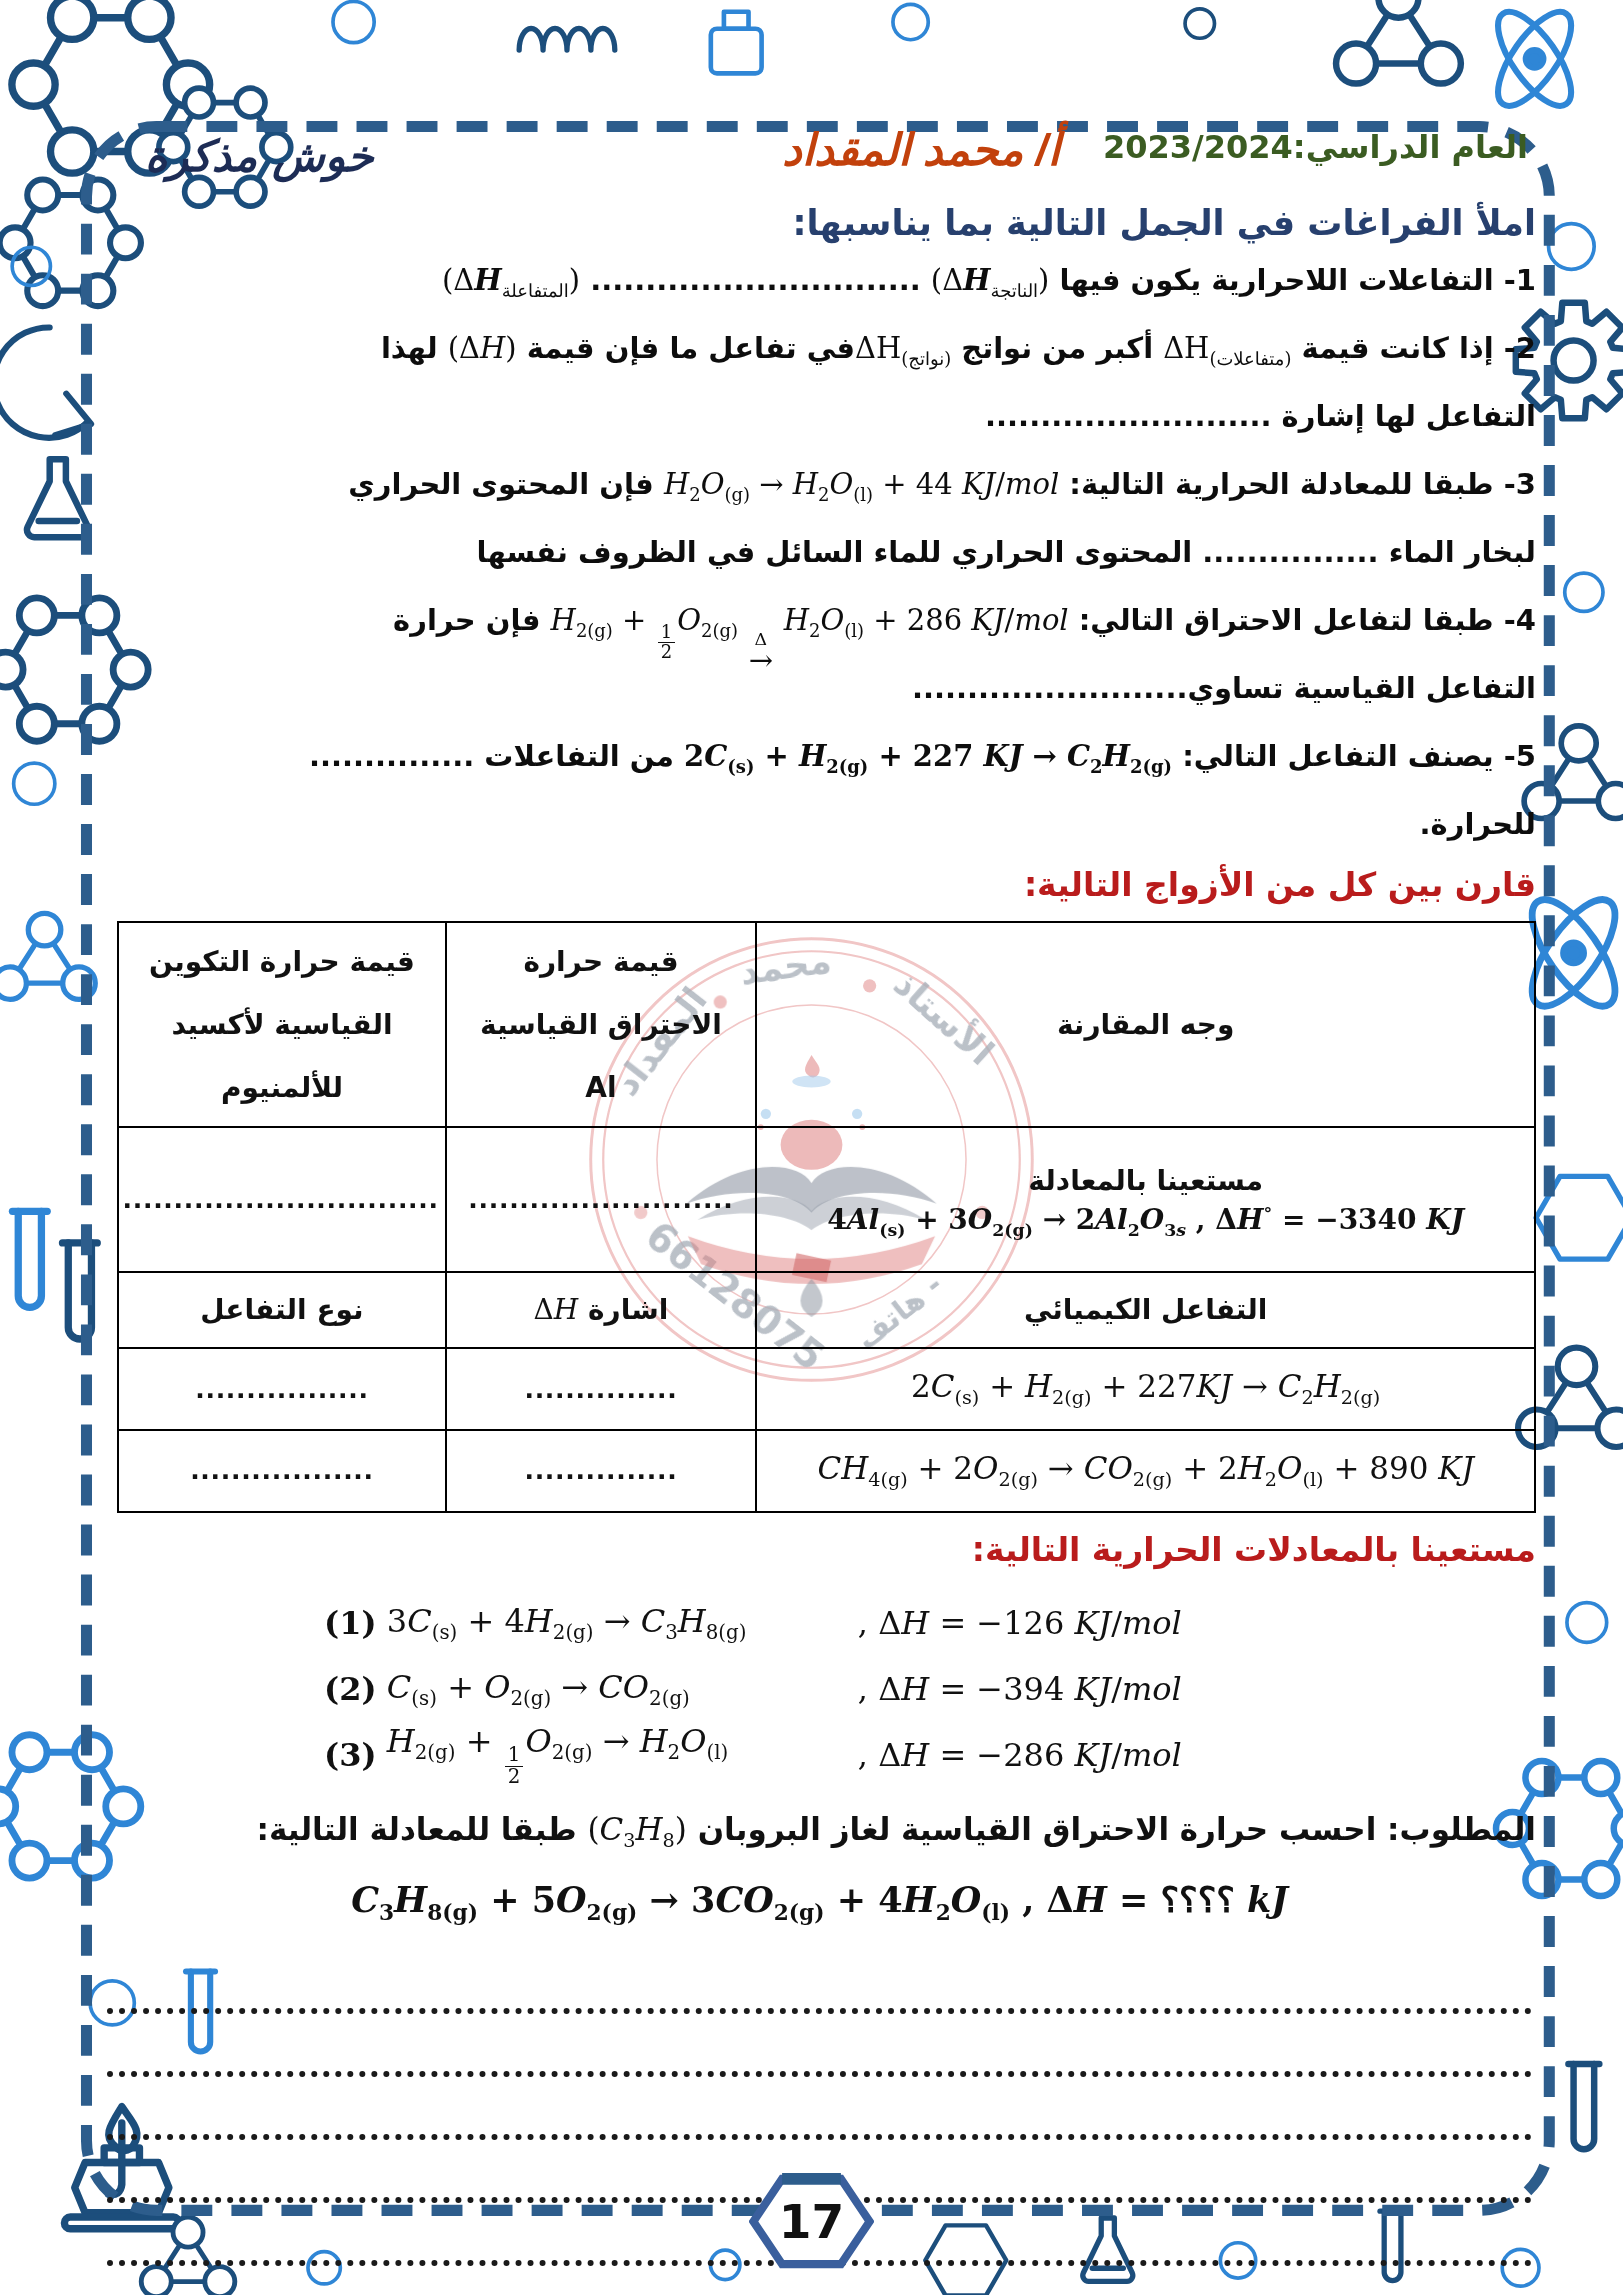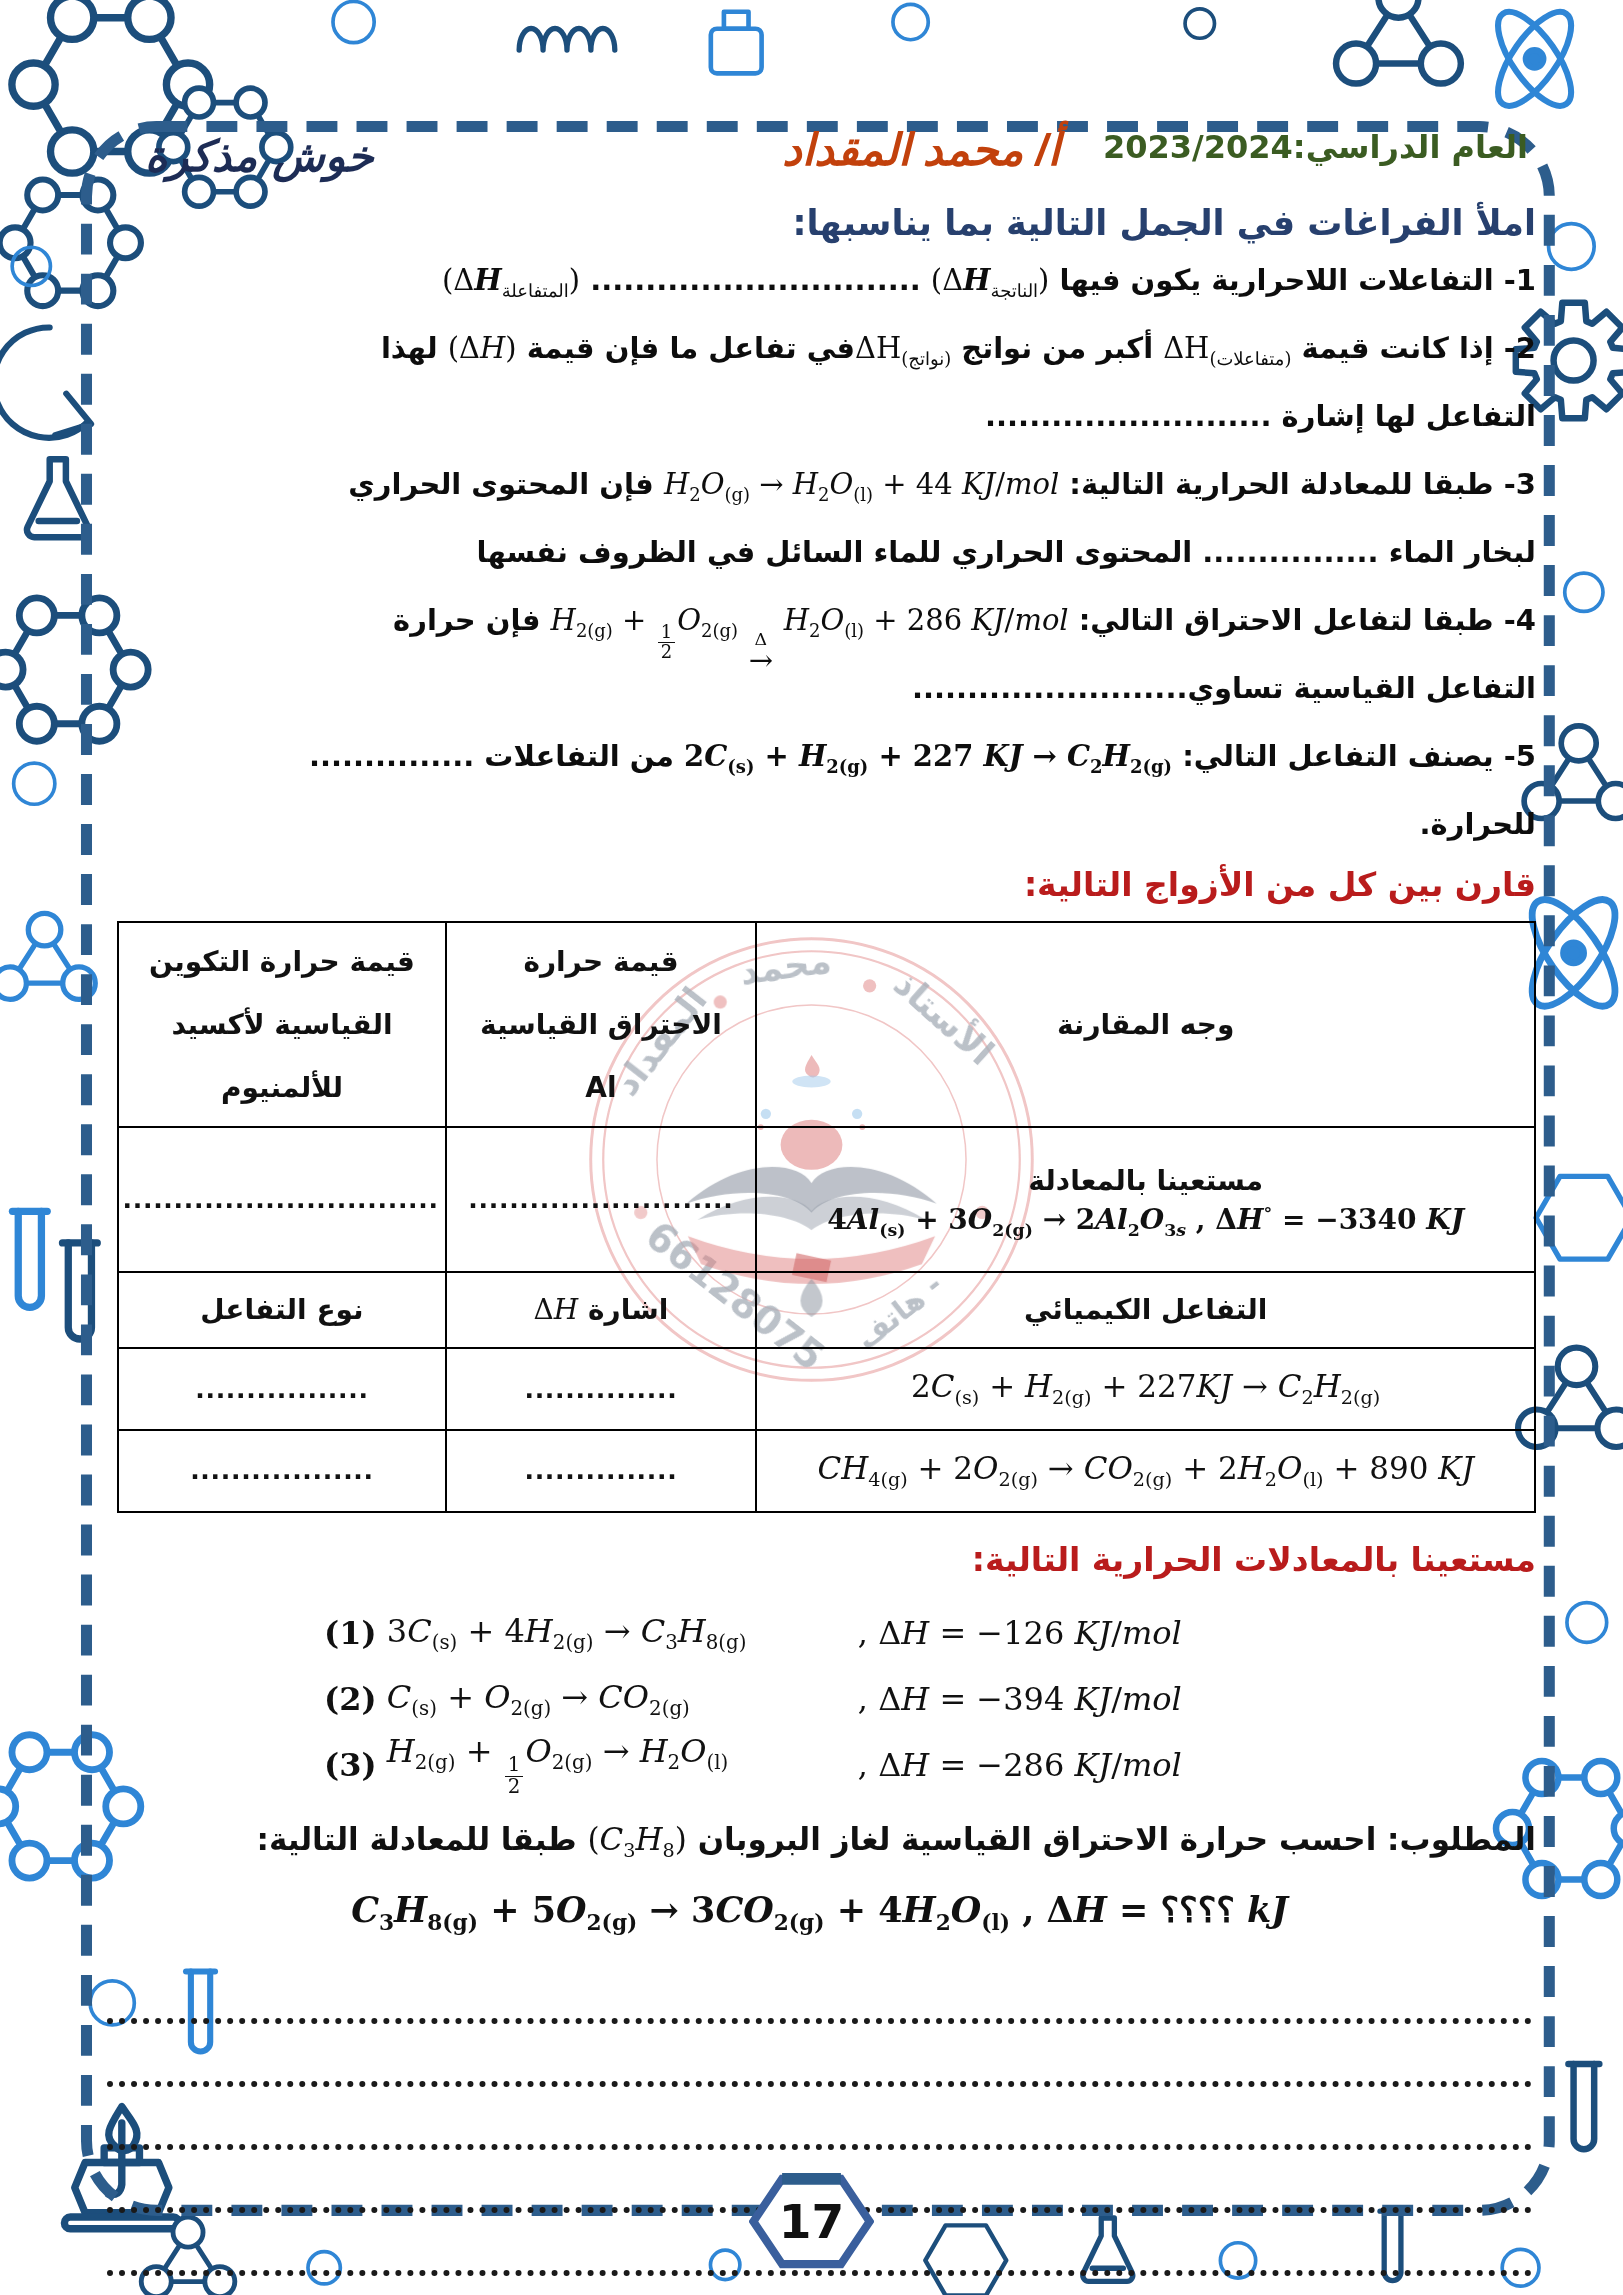--- a/index.html
+++ b/index.html
@@ -362,21 +362,21 @@
         <td class="c-last dots">.................</td>
       </tr>
       <tr class="rowr">
         <td class="c-comp m eqn"><i>CH</i><sub>4(g)</sub> + 2<i>O</i><sub>2(g)</sub> → <i>CO</i><sub>2(g)</sub> + 2<i>H</i><sub>2</sub><i>O</i><sub>(l)</sub> + 890 <i>KJ</i></td>
         <td class="c-mid dots">...............</td>
         <td class="c-last dots">..................</td>
       </tr>
     </tbody>
       </table>
 
-    <div class="navyhead" style="margin-top:20px">مستعينا بالمعادلات الحرارية التالية:</div>
+    <div class="navyhead" style="margin-top:10px">مستعينا بالمعادلات الحرارية التالية:</div>
 
     <div class="hess">
       <div class="heq">
         <span class="no">(1)</span>
         <span class="eq m">3<i>C</i><sub>(s)</sub> + 4<i>H</i><sub>2(g)</sub> → <i>C</i><sub>3</sub><i>H</i><sub>8(g)</sub></span>
         <span class="dh m">, Δ<i>H</i> = −126 <i>KJ</i>/<i>mol</i></span>
       </div>
       <div class="heq">
         <span class="no">(2)</span>
         <span class="eq m"><i>C</i><sub>(s)</sub> + <i>O</i><sub>2(g)</sub>  → <i>CO</i><sub>2(g)</sub></span>

